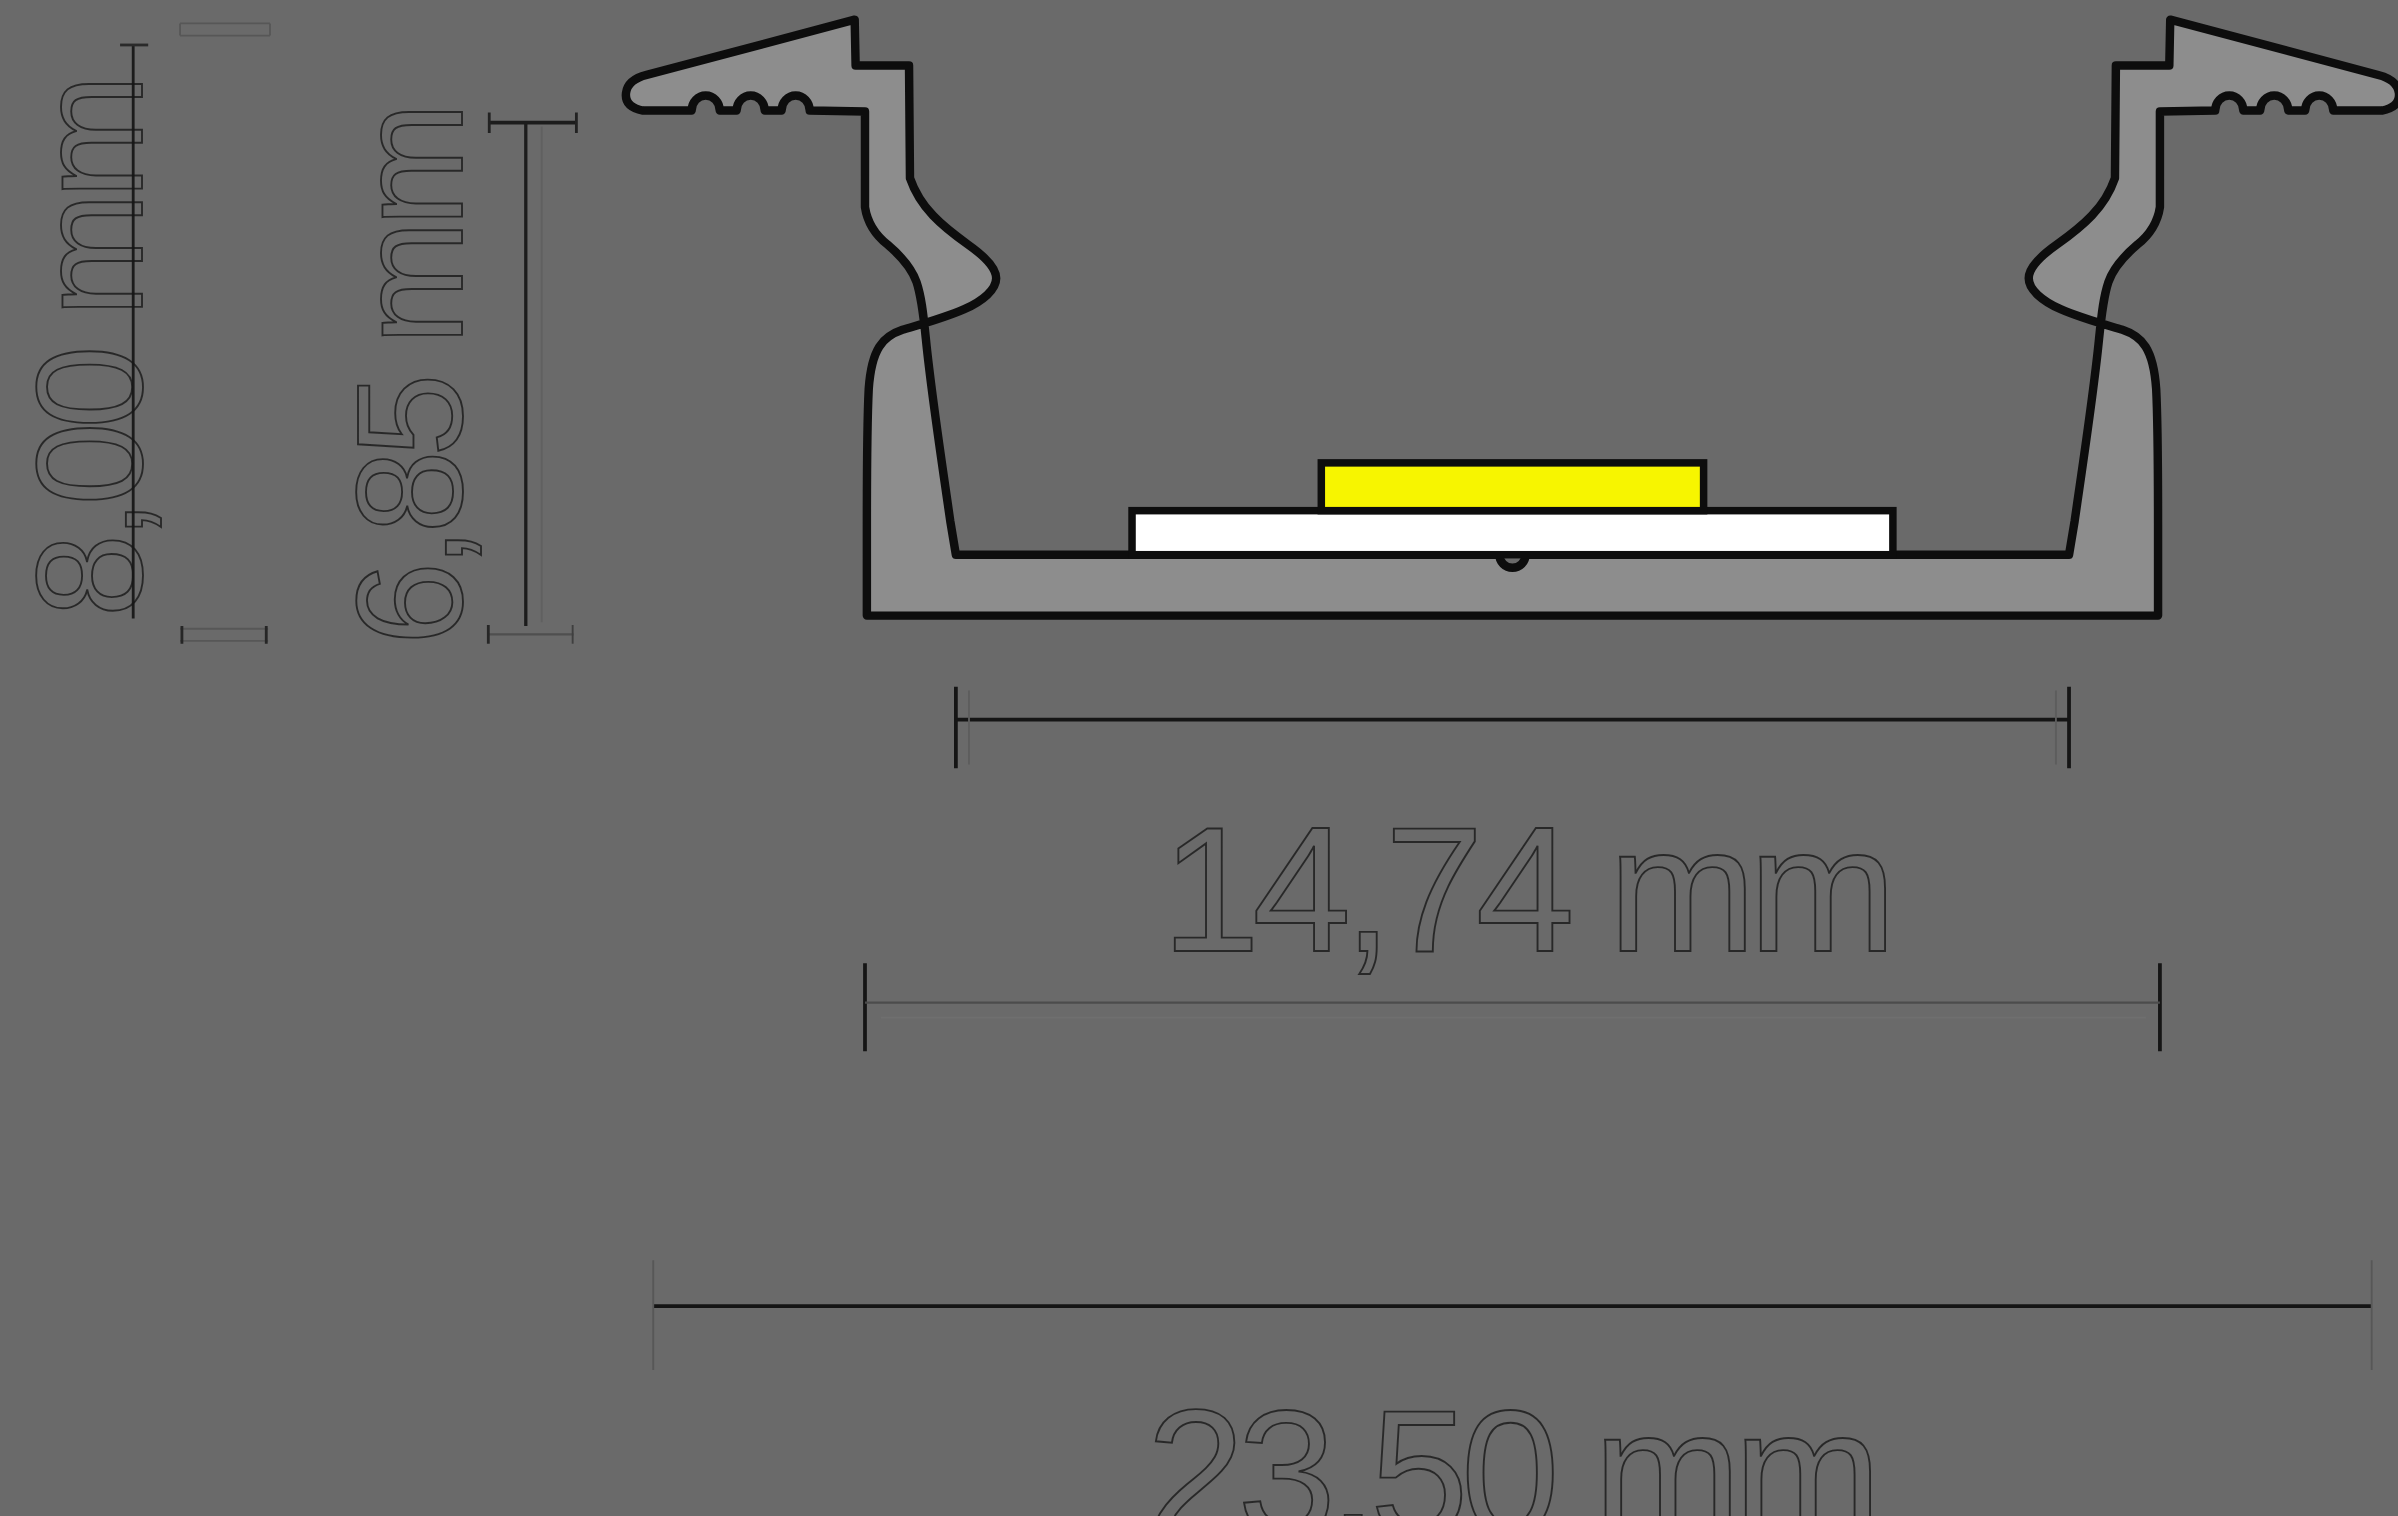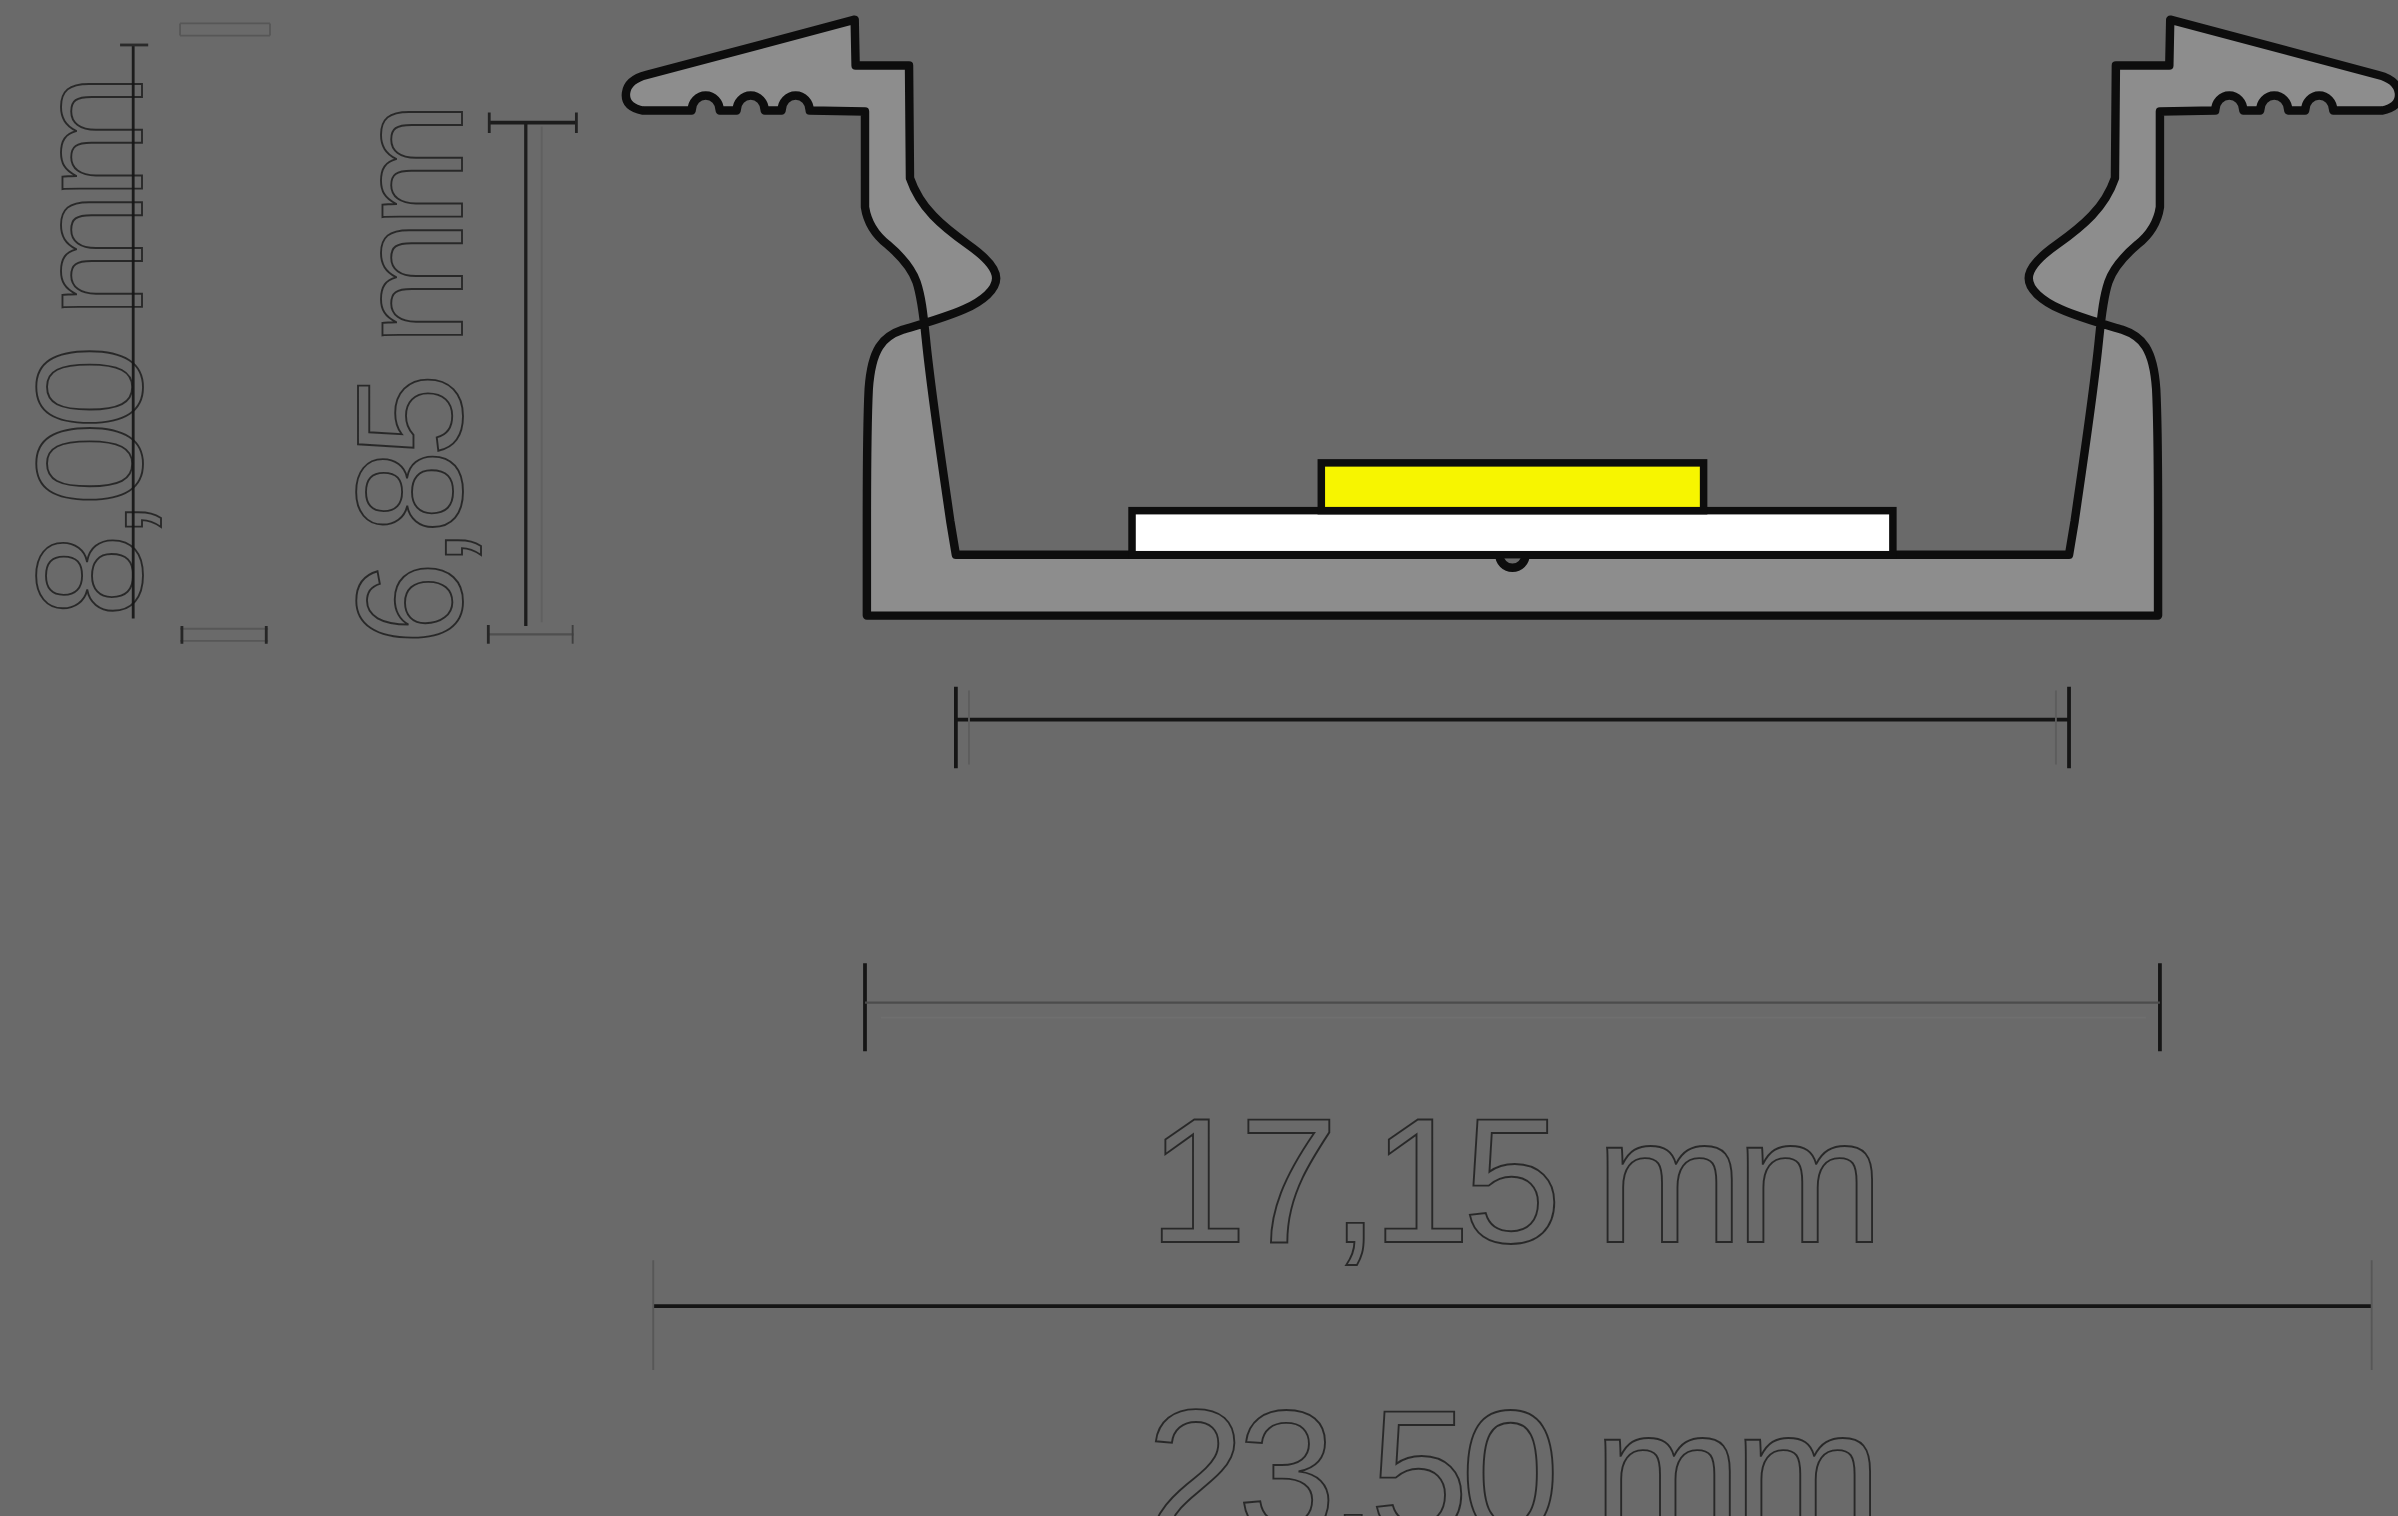--- a/index.html
+++ b/index.html
@@ -121,18 +121,18 @@
     <g fill="none">
       <path d="M 697 1394 H 2531" stroke="#141414" stroke-width="4"></path>
       <path d="M 697 1345 V 1462 M 2531 1345 V 1462" stroke="#575757" stroke-width="2"></path>
     </g>
   </svg>
 
   <div class="dim-label vertical" style="left:90px; top:349px;">8,00 mm</div>
 
   <div class="dim-label vertical" style="left:410px; top:377px;">6,85 mm</div>
 
+  <div class="dim-label horizontal" style="left:1525px; top:889px;">14,74 mm</div>
 
-  <div class="dim-label horizontal" style="left:1512px; top:1180px;">17,15 mm</div>
 
   <div class="dim-label horizontal" style="left:1510px; top:1472px;">23,50 mm</div>
 </div>
 
 
 </body></html>

